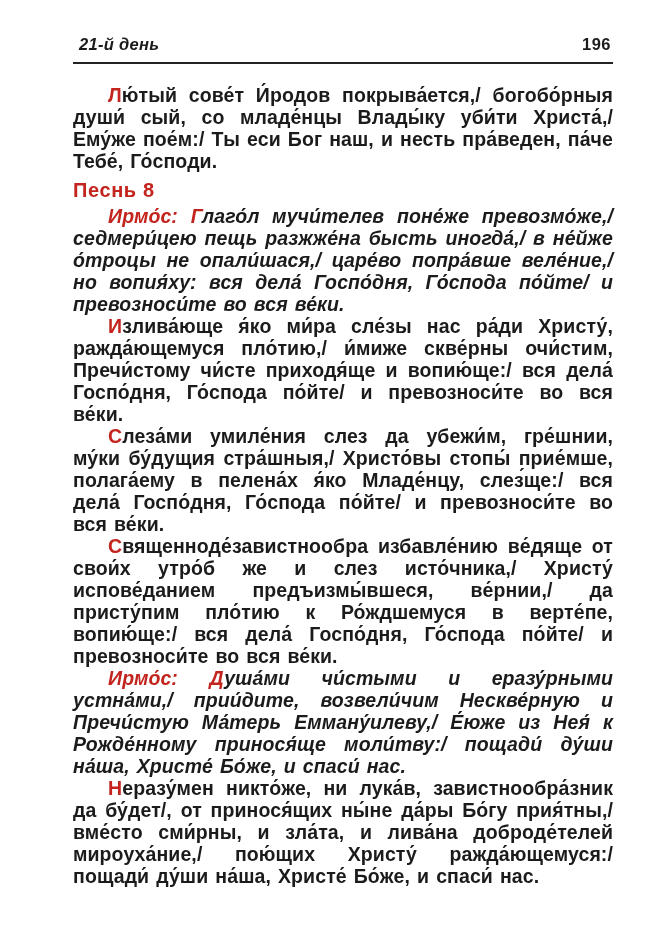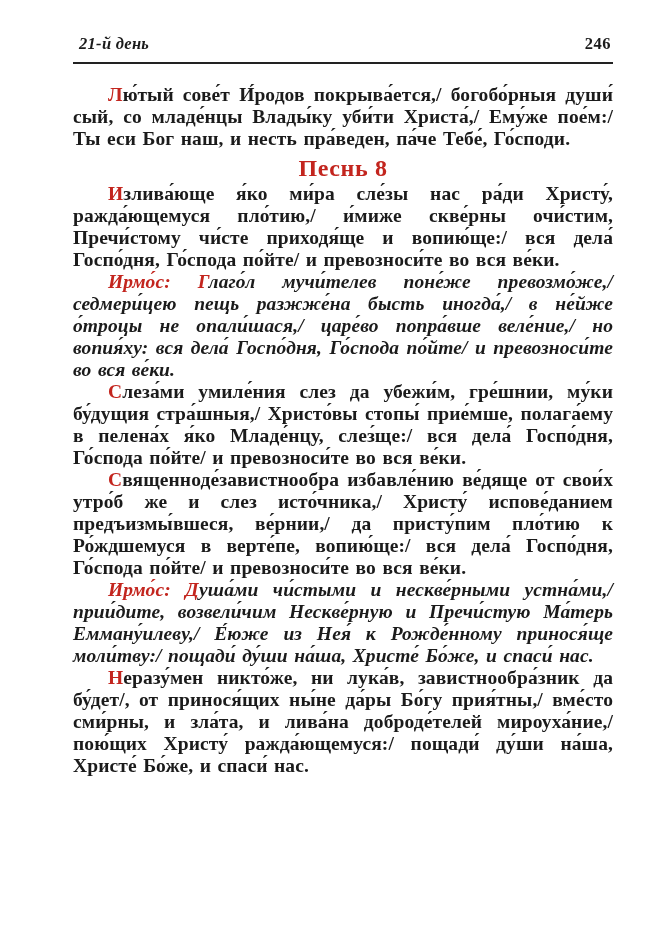--- a/index.html
+++ b/index.html
@@ -9,21 +9,21 @@
   }
   html,body{margin:0;padding:0;background:#ffffff;}
   .page{
     position:relative;
     width:660px;
     height:934px;
     box-sizing:border-box;
     background:var(--bg);
     padding:36px 47px 20px 73px;
     overflow:hidden;
-    font-family:Liberation Serif, serif;
+    font-family:Liberation Sans, sans-serif;
     font-weight:700;
     color:var(--ink);
   }
   .running-head{
     display:flex;
     justify-content:space-between;
     align-items:baseline;
     font-size:16.5px;
     line-height:1;
     padding:0 2px 0 6px;
@@ -45,38 +45,37 @@
     margin:0;
     text-align:justify;
     text-indent:35px;
     word-spacing:1.5px;
   }
   .para.irmos{font-style:italic;}
   .initial{color:var(--red);}
   .irmos-label{color:var(--red);font-style:italic;}
   .song-heading{
     margin:7px 0 4px 0;
-    text-align:center;
     color:var(--red);
-    font-size:24px;
+    font-size:20px;
     letter-spacing:0.6px;
   }
 </style>
 </head>
 <body>
 
 <div class="page">
   <div class="running-head">
     <span class="day">21-й день</span>
-    <span class="folio">246</span>
+    <span class="folio">196</span>
   </div>
   <div class="head-rule"></div>
   <div class="text-column" id="text-column">
       <p class="para"><span class="initial">Л</span><span>ю́тый сове́т И́родов покрыва́ется,/ богобо́рныя души́ сый, со младе́нцы Влады́ку уби́ти Христа́,/ Ему́же пое́м:/ Ты еси Бог наш, и несть пра́веден, па́че Тебе́, Го́споди.</span></p>
       <div class="song-heading">Песнь 8</div>
+      <p class="para irmos"><span class="irmos-label">Ирмо́с:</span> <span class="initial">Г</span><span>лаго́л мучи́телев поне́же превозмо́же,/ седмери́цею пещь разжже́на бысть иногда́,/ в не́йже о́троцы не опали́шася,/ царе́во попра́вше веле́ние,/ но вопия́ху: вся дела́ Госпо́дня, Го́спода по́йте/ и превозноси́те во вся ве́ки.</span></p>
       <p class="para"><span class="initial">И</span><span>злива́юще я́ко ми́ра сле́зы нас ра́ди Христу́, ражда́ющемуся пло́тию,/ и́миже скве́рны очи́стим, Пречи́стому чи́сте приходя́ще и вопию́ще:/ вся дела́ Госпо́дня, Го́спода по́йте/ и превозноси́те во вся ве́ки.</span></p>
-      <p class="para irmos"><span class="irmos-label">Ирмо́с:</span> <span class="initial">Г</span><span>лаго́л мучи́телев поне́же превозмо́же,/ седмери́цею пещь разжже́на бысть иногда́,/ в не́йже о́троцы не опали́шася,/ царе́во попра́вше веле́ние,/ но вопия́ху: вся дела́ Госпо́дня, Го́спода по́йте/ и превозноси́те во вся ве́ки.</span></p>
       <p class="para"><span class="initial">С</span><span>леза́ми умиле́ния слез да убежи́м, гре́шнии, му́ки бу́дущия стра́шныя,/ Христо́вы стопы́ прие́мше, полага́ему в пелена́х я́ко Младе́нцу, слез́ще:/ вся дела́ Госпо́дня, Го́спода по́йте/ и превозноси́те во вся ве́ки.</span></p>
       <p class="para"><span class="initial">С</span><span>вященноде́завистнообра избавле́нию ве́дяще от свои́х утро́б же и слез исто́чника,/ Христу́ испове́данием предъизмы́вшеся, ве́рнии,/ да присту́пим пло́тию к Ро́ждшемуся в верте́пе, вопию́ще:/ вся дела́ Госпо́дня, Го́спода по́йте/ и превозноси́те во вся ве́ки.</span></p>
-      <p class="para irmos"><span class="irmos-label">Ирмо́с:</span> <span class="initial">Д</span><span>уша́ми чи́стыми и нескве́рными устна́ми,/ прии́дите, возвели́чим Нескве́рную и Пречи́стую Ма́терь Емману́илеву,/ Е́юже из Нея́ к Рожде́нному принося́ще моли́тву:/ пощади́ ду́ши на́ша, Христе́ Бо́же, и спаси́ нас.</span></p>
+      <p class="para irmos"><span class="irmos-label">Ирмо́с:</span> <span class="initial">Д</span><span>уша́ми чи́стыми и еразу́рными устна́ми,/ прии́дите, возвели́чим Нескве́рную и Пречи́стую Ма́терь Емману́илеву,/ Е́юже из Нея́ к Рожде́нному принося́ще моли́тву:/ пощади́ ду́ши на́ша, Христе́ Бо́же, и спаси́ нас.</span></p>
       <p class="para"><span class="initial">Н</span><span>еразу́мен никто́же, ни лука́в, завистнообра́зник да бу́дет/, от принося́щих ны́не да́ры Бо́гу прия́тны,/ вме́сто сми́рны, и зла́та, и лива́на доброде́телей мироуха́ние,/ пою́щих Христу́ ражда́ющемуся:/ пощади́ ду́ши на́ша, Христе́ Бо́же, и спаси́ нас.</span></p>
     </div>
 </div>
 
 </body></html>

